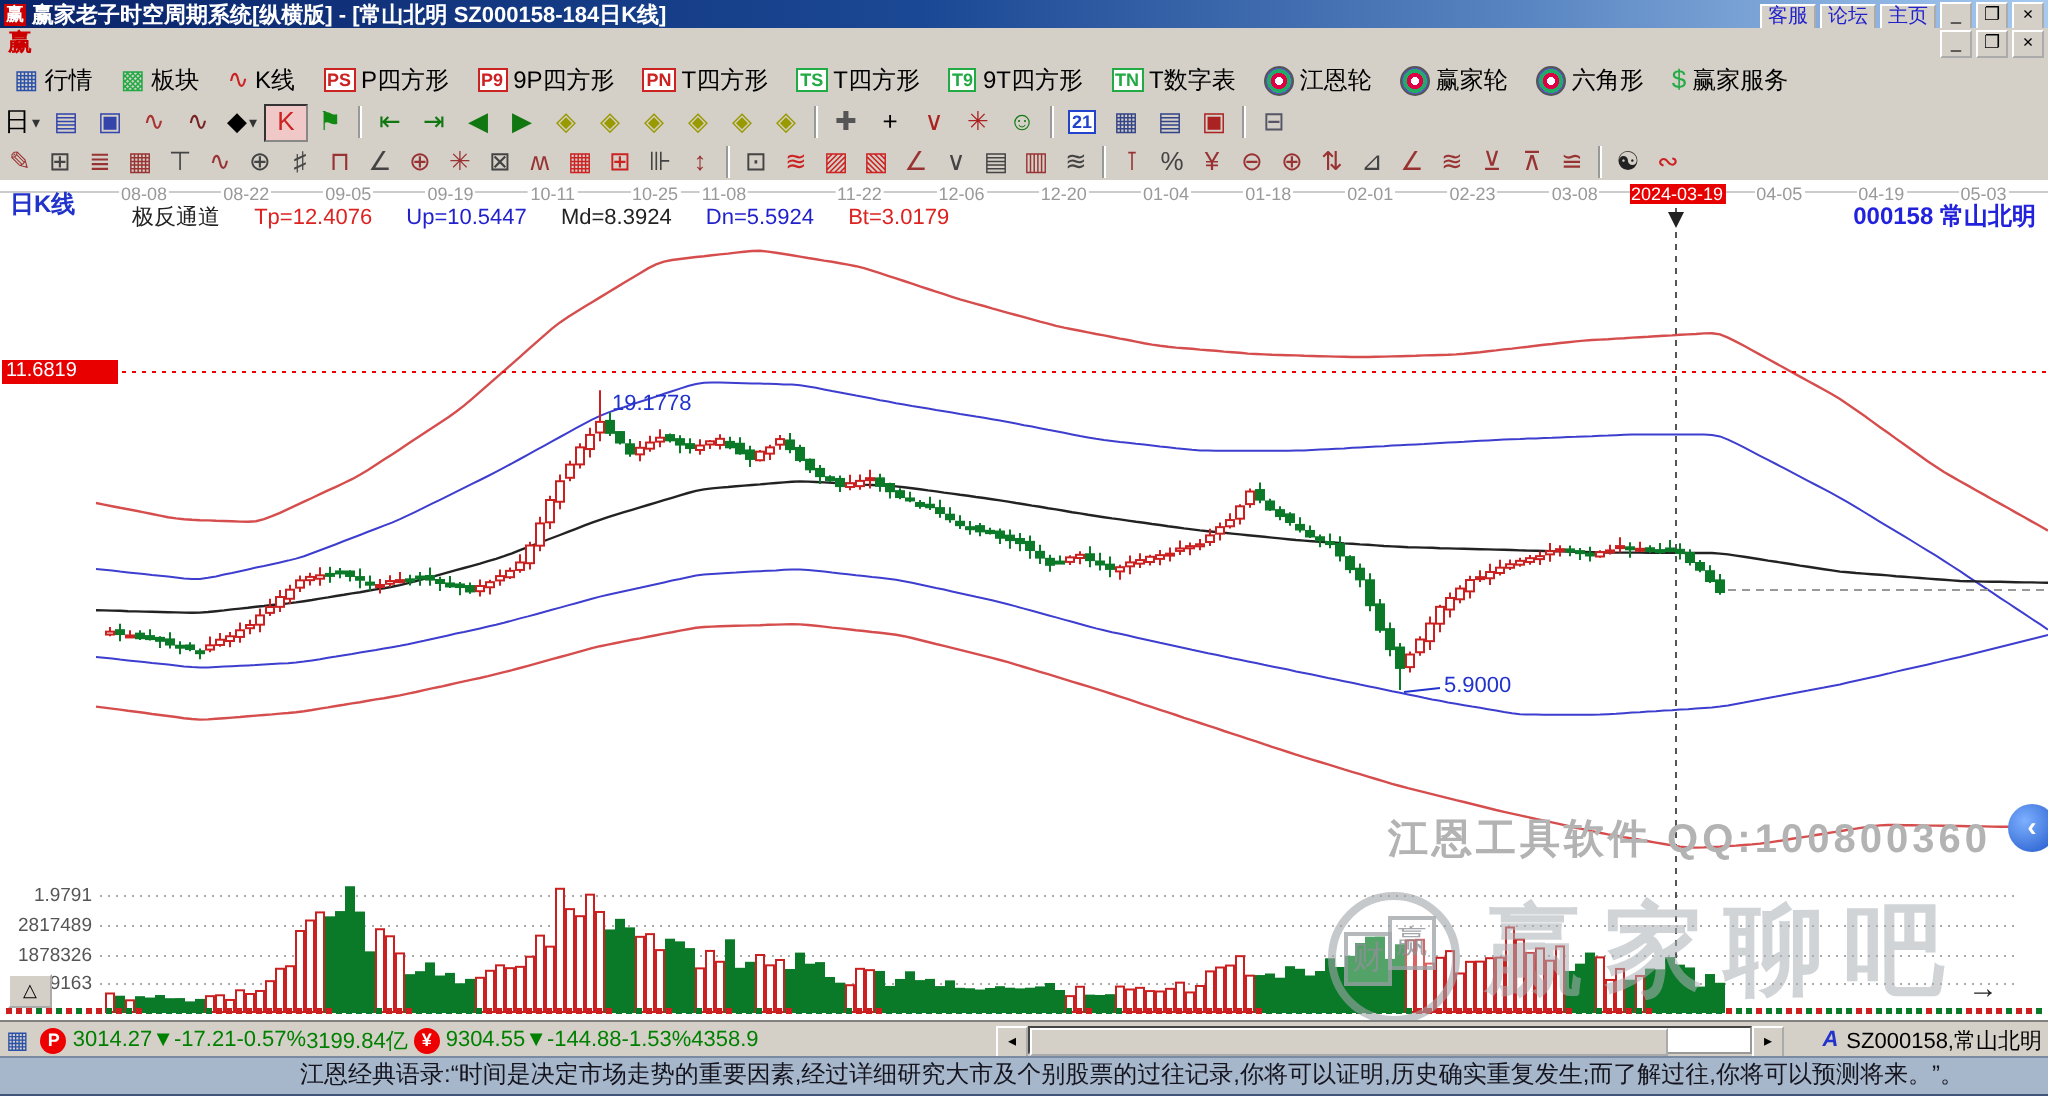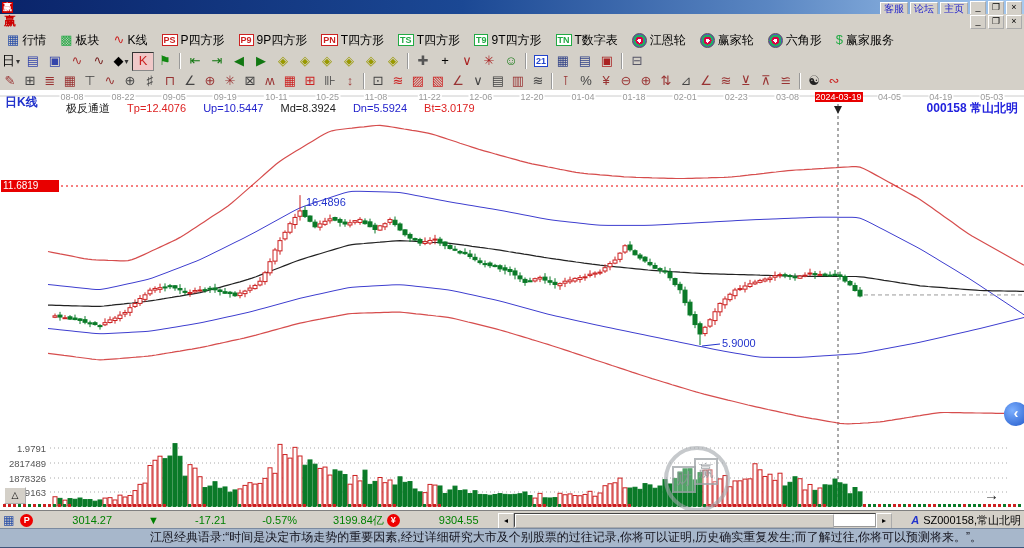--- a/index.html
+++ b/index.html
@@ -56,36 +56,37 @@
     font-size:9px;text-align:center;line-height:14px;cursor:pointer;}
   .expand-arrow{left:984px;top:396px;font-size:15px;color:#222;cursor:pointer;}
   .chev{left:1004px;top:312px;width:24px;height:24px;border-radius:50%;cursor:pointer;
     background:radial-gradient(circle at 35% 35%,#7db0ff,#1e56c8);color:#fff;font-weight:bold;
     text-align:center;line-height:22px;font-size:14px;}
   .statusbar{position:absolute;left:0;top:510px;width:1024px;height:18px;background:#d4d0c8;
     border-top:1px solid #808080;display:flex;align-items:center;font-size:11px;}
   .sb-ico{font-size:12px;color:#2b50a8;margin:0 3px;}
   .circ{display:inline-block;width:13px;height:13px;border-radius:50%;background:#e00;color:#fff;
     font-size:9px;line-height:13px;text-align:center;font-weight:bold;margin:0 3px;}
-  .grn{color:#008000;margin-left:36px;}
+  .grn{color:#008000;}
   .sb-scroll{position:absolute;left:498px;top:2px;width:394px;height:14px;display:flex;}
   .sb-arrow{width:14px;height:14px;background:#d4d0c8;border:1px outset #fff;font-size:8px;line-height:13px;text-align:center;cursor:pointer;}
   .sb-track{flex:1;background:#fff;border:1px inset #999;position:relative;}
   .sb-thumb{position:absolute;left:0;top:0;height:100%;width:88%;background:#d4d0c8;border:1px outset #fff;cursor:pointer;}
   .sb-right{position:absolute;right:3px;display:flex;align-items:center;gap:4px;}
   .a-ico{color:#2233cc;font-weight:bold;font-style:italic;}
   .quotebar{position:absolute;left:0;top:528px;width:1024px;height:18px;background:#a7b7cb;
     border-top:1px solid #7a8aa0;border-bottom:2px solid #41557a;
     font-size:12px;color:#15151f;line-height:17px;padding-left:150px;white-space:nowrap;overflow:hidden;}
 </style>
 </head>
 <body>
 
 <div class="titlebar">
   <span class="t-icon">赢</span>
+  <span class="t-text">赢家老子时空周期系统[纵横版] - [常山北明  SZ000158-184日K线]</span>
   <div class="t-right">
     <span class="t-link">客服</span>
     <span class="t-link">论坛</span>
     <span class="t-link">主页</span>
     <span class="wbtn">_</span>
     <span class="wbtn">❐</span>
     <span class="wbtn">×</span>
   </div>
 </div>
 
@@ -1082,21 +1083,21 @@
       <rect x="1018" y="504" width="3" height="3" fill="#0a7a28"></rect>
     </svg>
   <div class="ov period">日K线</div>
   <div id="date-axis">
       <span class="date-lab" style="left: 72px;">08-08</span>
       <span class="date-lab" style="left: 123.1px;">08-22</span>
       <span class="date-lab" style="left: 174.2px;">09-05</span>
       <span class="date-lab" style="left: 225.3px;">09-19</span>
       <span class="date-lab" style="left: 276.4px;">10-11</span>
       <span class="date-lab" style="left: 327.5px;">10-25</span>
-      <span class="date-lab" style="left: 376px; text-align: right;">11-08</span>
+      <span class="date-lab" style="left: 362px; text-align: right;">11-08</span>
       <span class="date-lab" style="left: 429.7px;">11-22</span>
       <span class="date-lab" style="left: 480.8px;">12-06</span>
       <span class="date-lab" style="left: 531.9px;">12-20</span>
       <span class="date-lab" style="left: 583px;">01-04</span>
       <span class="date-lab" style="left: 634.1px;">01-18</span>
       <span class="date-lab" style="left: 685.2px;">02-01</span>
       <span class="date-lab" style="left: 736.3px;">02-23</span>
       <span class="date-lab" style="left: 787.4px;">03-08</span>
       <span class="date-lab hl" style="left: 838.5px;">2024-03-19</span>
       <span class="date-lab" style="left: 889.6px;">04-05</span>
@@ -1106,22 +1107,24 @@
   <div class="ov legend">
     <span class="lg-blk">极反通道</span>
     <span class="lg-red">Tp=12.4076</span>
     <span class="lg-blue">Up=10.5447</span>
     <span class="lg-blk">Md=8.3924</span>
     <span class="lg-blue">Dn=5.5924</span>
     <span class="lg-red">Bt=3.0179</span>
   </div>
   <div class="ov stock-right">000158 常山北明</div>
   <div class="ov price-tag">11.6819</div>
-  <div class="ov lbl-blue" style="left:306px;top:106px;">16.4896</div>
+  <div class="ov lbl-blue" style="left:306px;top:106px;">19.1778</div>
   <div class="ov lbl-blue" style="left:722px;top:247px;">5.9000</div>
+  <div class="ov wm1">江恩工具软件  QQ:100800360</div>
+  <div class="ov wm2">赢家聊吧</div>
   <div class="ov wm-logo">
     <span class="wm-cai">财</span>
       <span class="wm-ying">赢</span>
   </div>
   <div id="vol-labels">
       <span class="vol-lab" style="left: 46px; top: 358px;">1.9791</span>
       <span class="vol-lab" style="left: 46px; top: 373px;">2817489</span>
       <span class="vol-lab" style="left: 46px; top: 388px;">1878326</span>
       <span class="vol-lab" style="left: 46px; top: 402px;">939163</span>
     </div>

